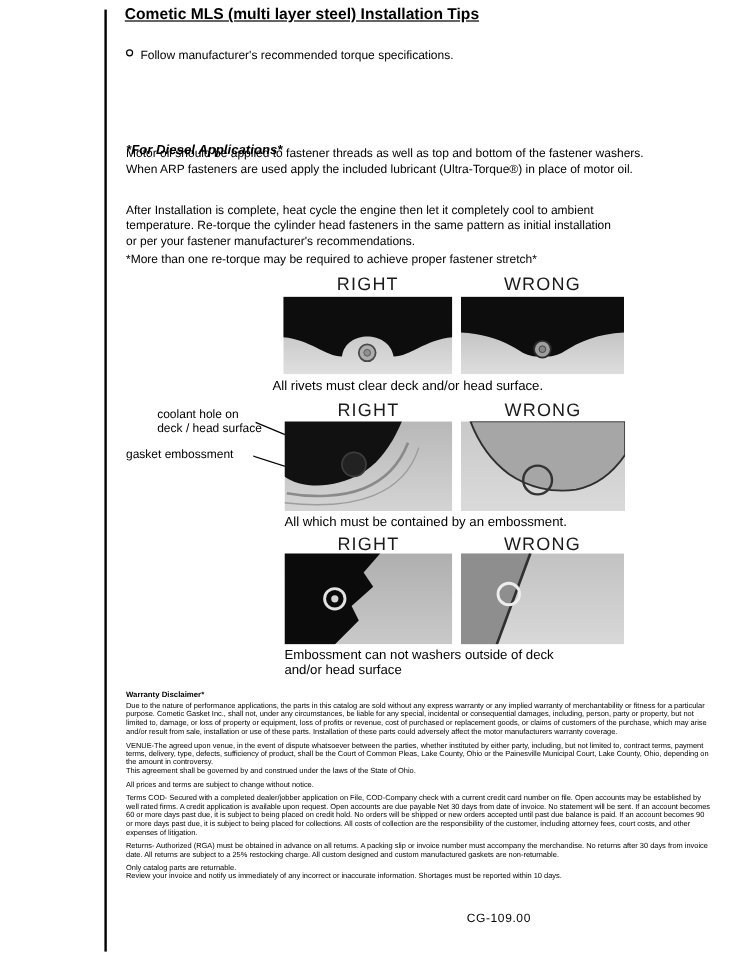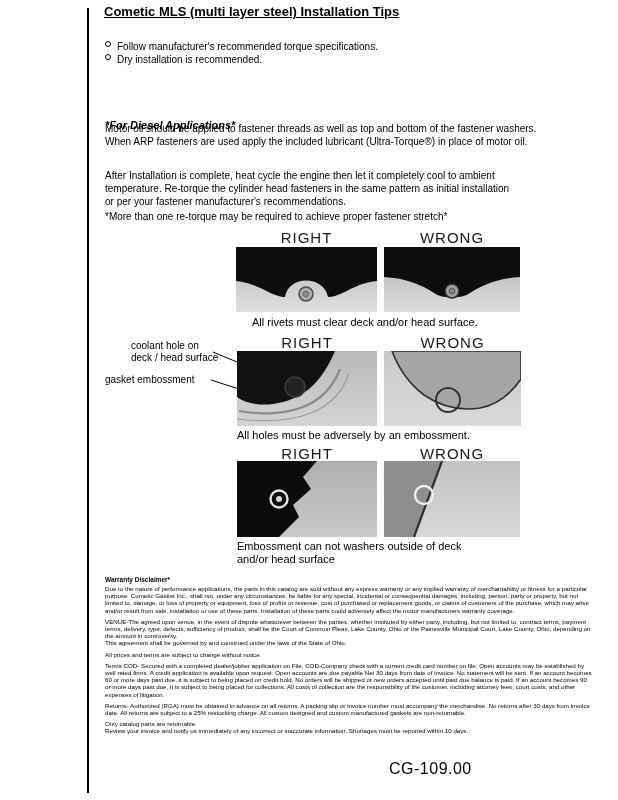--- a/index.html
+++ b/index.html
@@ -22,37 +22,33 @@
   .p2{left:105px;top:169px;width:500px;}
   .note{left:105px;top:210px;width:500px;}
   .dlabel{font-size:15px;letter-spacing:1px;color:#1a1a1a;text-align:center;}
   .caption{font-size:11px;line-height:13px;}
   .dimg{overflow:hidden;}
   .dimg svg{display:block;width:100%;height:100%;}
   .ann{font-size:10px;line-height:11.5px;}
   .disc-h{left:105px;top:576px;font-size:6.5px;font-weight:bold;}
   .disc{left:105px;top:585px;width:487px;}
   .disc p{margin:0 0 4px 0;font-size:6.2px;line-height:7.2px;white-space:pre-line;}
-  .footer{left:389px;top:760px;font-size:16px;letter-spacing:0.5px;}
+  .footer{left:389px;top:760px;font-size:10px;letter-spacing:0.5px;}
 </style>
 </head>
 <body>
 
 <div class="abs rule"></div>
 
 <div class="abs title">Cometic MLS (multi layer steel) Installation Tips</div>
 
 <div class="abs bullets">
   <div class="b-row">
     <span class="ring"></span>
     <span>Follow manufacturer's recommended torque specifications.</span>
-  </div>
-  <div class="b-row">
-    <span class="ring"></span>
-    <span>Dry installation is recommended.</span>
   </div>
 </div>
 
 <div class="abs h-diesel">*For Diesel Applications*</div>
 <div class="abs bodytext pre p1">Motor oil should be applied to fastener threads as well as top and bottom of the fastener washers.
 When ARP fasteners are used apply the included lubricant (Ultra-Torque®) in place of motor oil.</div>
 <div class="abs bodytext pre p2">After Installation is complete, heat cycle the engine then let it completely cool to ambient
 temperature. Re-torque the cylinder head fasteners in the same pattern as initial installation
 or per your fastener manufacturer's recommendations.</div>
 <div class="abs bodytext note">*More than one re-torque may be required to achieve proper fastener stretch*</div>
@@ -80,21 +76,21 @@
       <stop offset="0.45" stop-color="#c4c4c4"></stop>
           <stop offset="1" stop-color="#dedede"></stop>
     </linearGradient>
       </defs>
     <rect width="136" height="65" fill="url(#g1w)"></rect>
     <path d="M0,0 H136 V30 C114,31 98,38 86,46 C78,52 58,52 50,46 C38,38 22,31 0,30 Z" fill="#0d0d0d"></path>
     <circle cx="68" cy="44" r="7" fill="#9e9e9e" stroke="#2a2a2a" stroke-width="1.5"></circle>
     <circle cx="68" cy="44" r="2.8" fill="#858585" stroke="#444444" stroke-width="0.8"></circle>
   </svg>
 </div>
-<div class="abs caption" style="left:252px;top:316px;">All rivets must clear deck and/or head surface.</div>
+<div class="abs caption" style="left:227px;top:316px;">All rivets must clear deck and/or head surface.</div>
 
 <div class="abs dlabel" style="left:237px;top:334px;width:140px;">RIGHT</div>
 <div class="abs dlabel" style="left:384px;top:334px;width:137px;">WRONG</div>
 <div class="abs ann pre" style="left:131px;top:340px;">coolant hole on
 deck / head surface</div>
 <div class="abs ann" style="left:105px;top:374px;">gasket embossment</div>
 <div class="abs" style="left:203px;top:343px;width:110px;height:62px;">
   <svg width="110" height="62" aria-hidden="true">
     <line x1="10" y1="9" x2="94" y2="44" stroke="#000" stroke-width="1"></line>
     <line x1="8" y1="37" x2="64" y2="55" stroke="#000" stroke-width="1"></line>
@@ -121,21 +117,21 @@
         <linearGradient id="g2w" x1="0" y1="0" x2="0" y2="1">
       <stop offset="0" stop-color="#c9c9c9"></stop>
           <stop offset="1" stop-color="#dadada"></stop>
     </linearGradient>
       </defs>
     <rect width="137" height="75" fill="url(#g2w)"></rect>
     <path d="M8,0 C14,16 24,32 40,44 C56,55 76,60 96,57 C112,54 126,44 137,28 V0 Z" fill="#a6a6a6" stroke="#2e2e2e" stroke-width="1.6"></path>
     <circle cx="64" cy="49" r="12" fill="none" stroke="#333333" stroke-width="2"></circle>
   </svg>
 </div>
-<div class="abs caption" style="left:237px;top:429px;">All holes must be adversely by an embossment.</div>
+<div class="abs caption" style="left:237px;top:429px;">All which must be contained by an embossment.</div>
 
 <div class="abs dlabel" style="left:237px;top:445px;width:140px;">RIGHT</div>
 <div class="abs dlabel" style="left:384px;top:445px;width:136px;">WRONG</div>
 <div class="abs dimg" style="left:237px;top:461px;width:140px;height:76px;">
   <svg viewBox="0 0 140 76" preserveAspectRatio="none" aria-hidden="true">
     <defs>
         <linearGradient id="g3r" x1="0" y1="0" x2="0" y2="1">
       <stop offset="0" stop-color="#afafaf"></stop>
           <stop offset="1" stop-color="#c9c9c9"></stop>
     </linearGradient>

